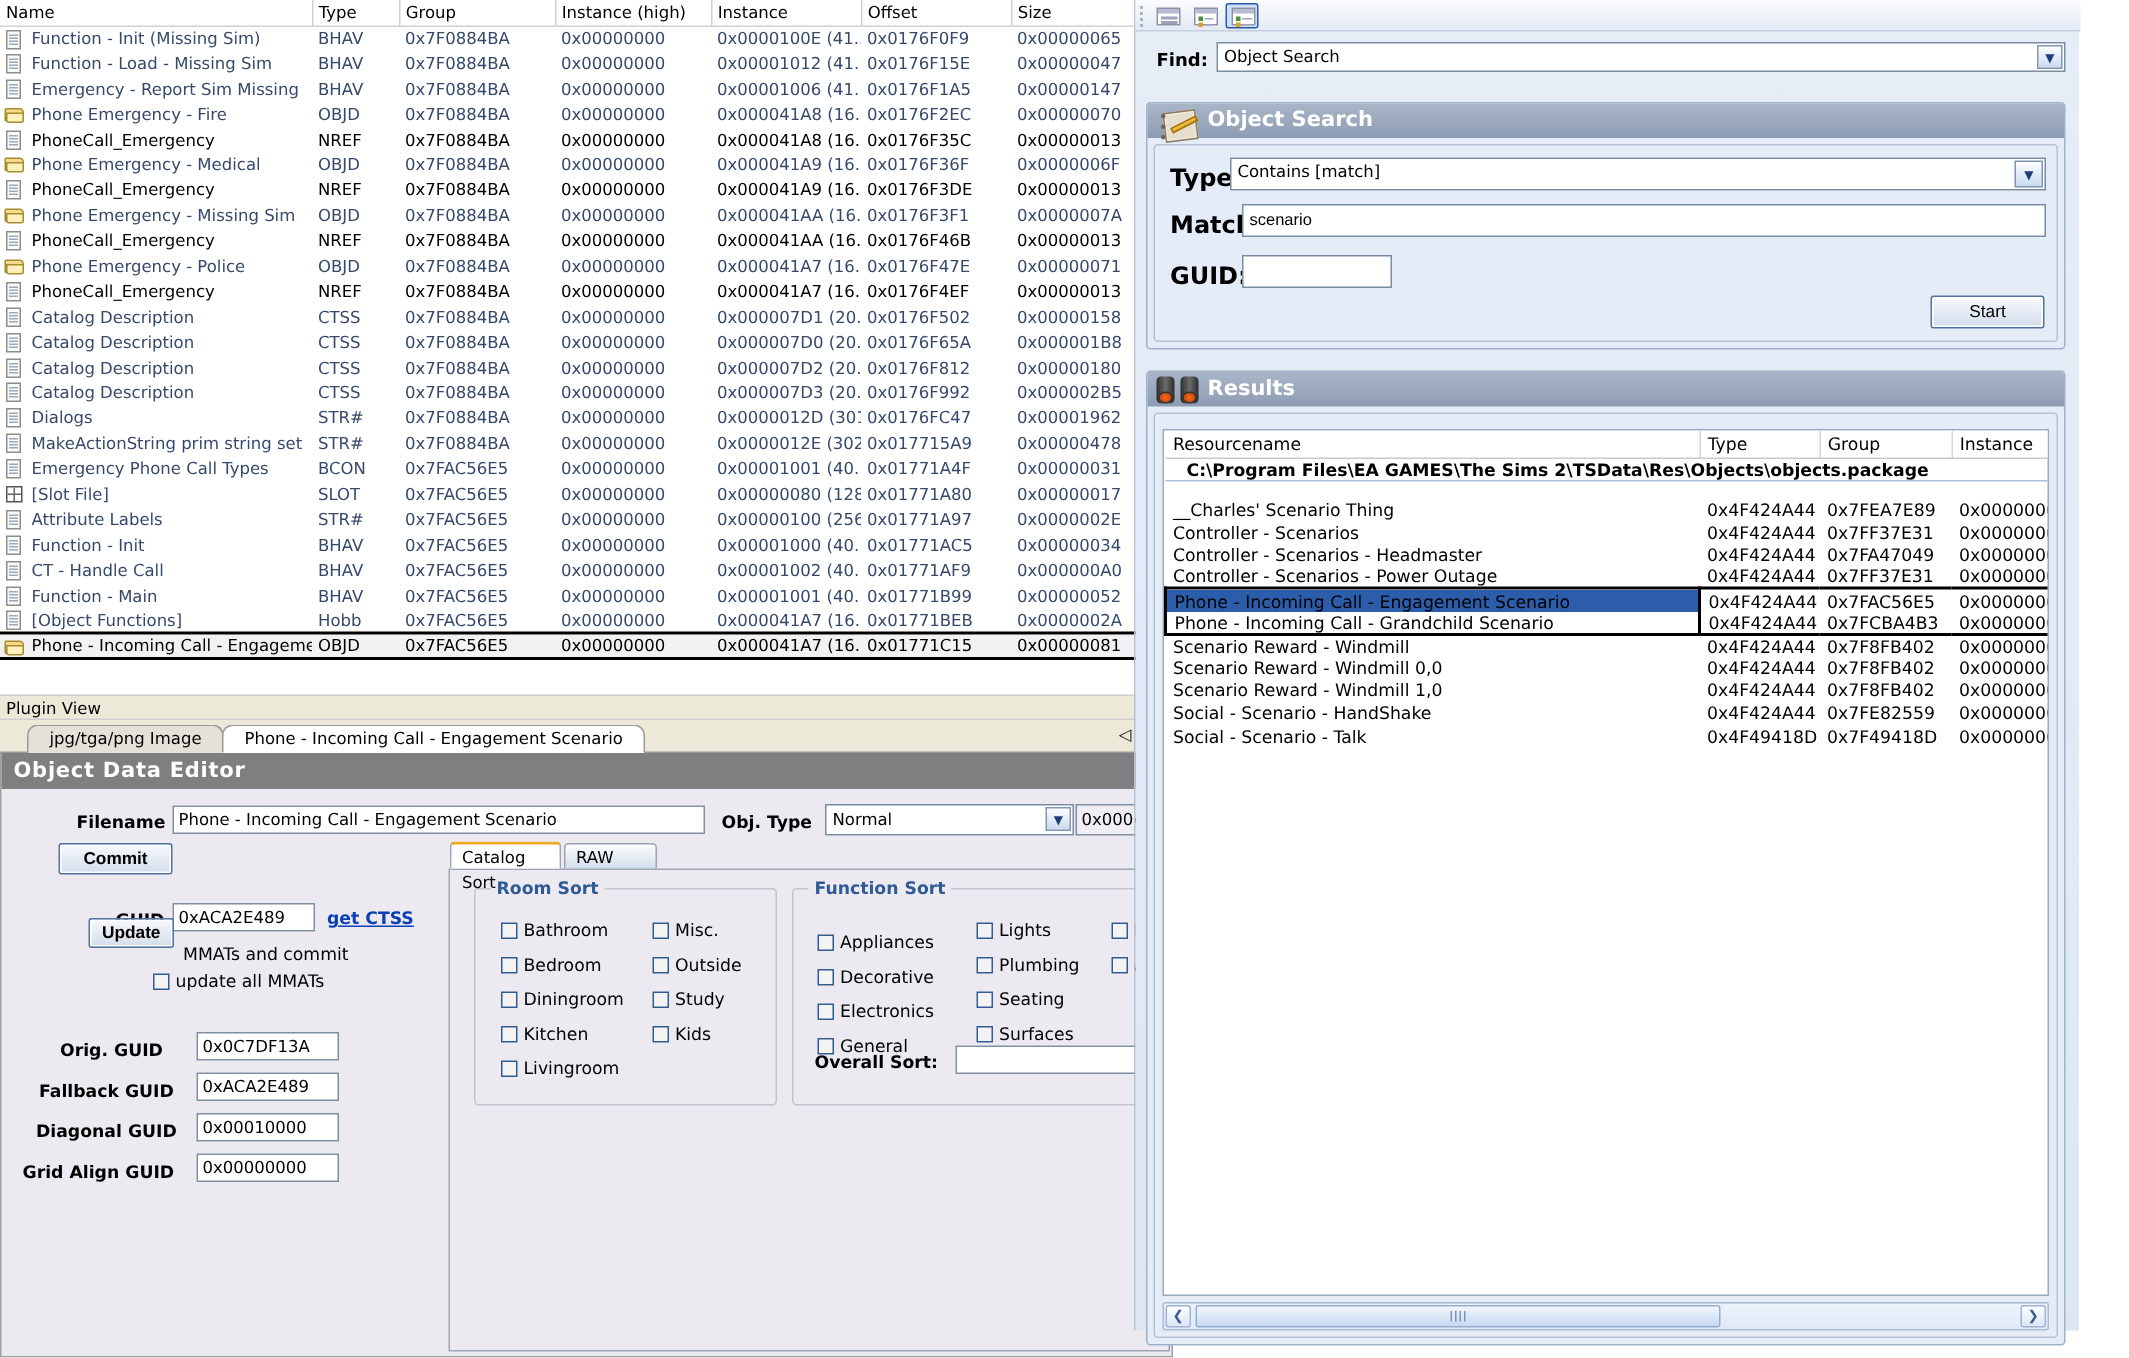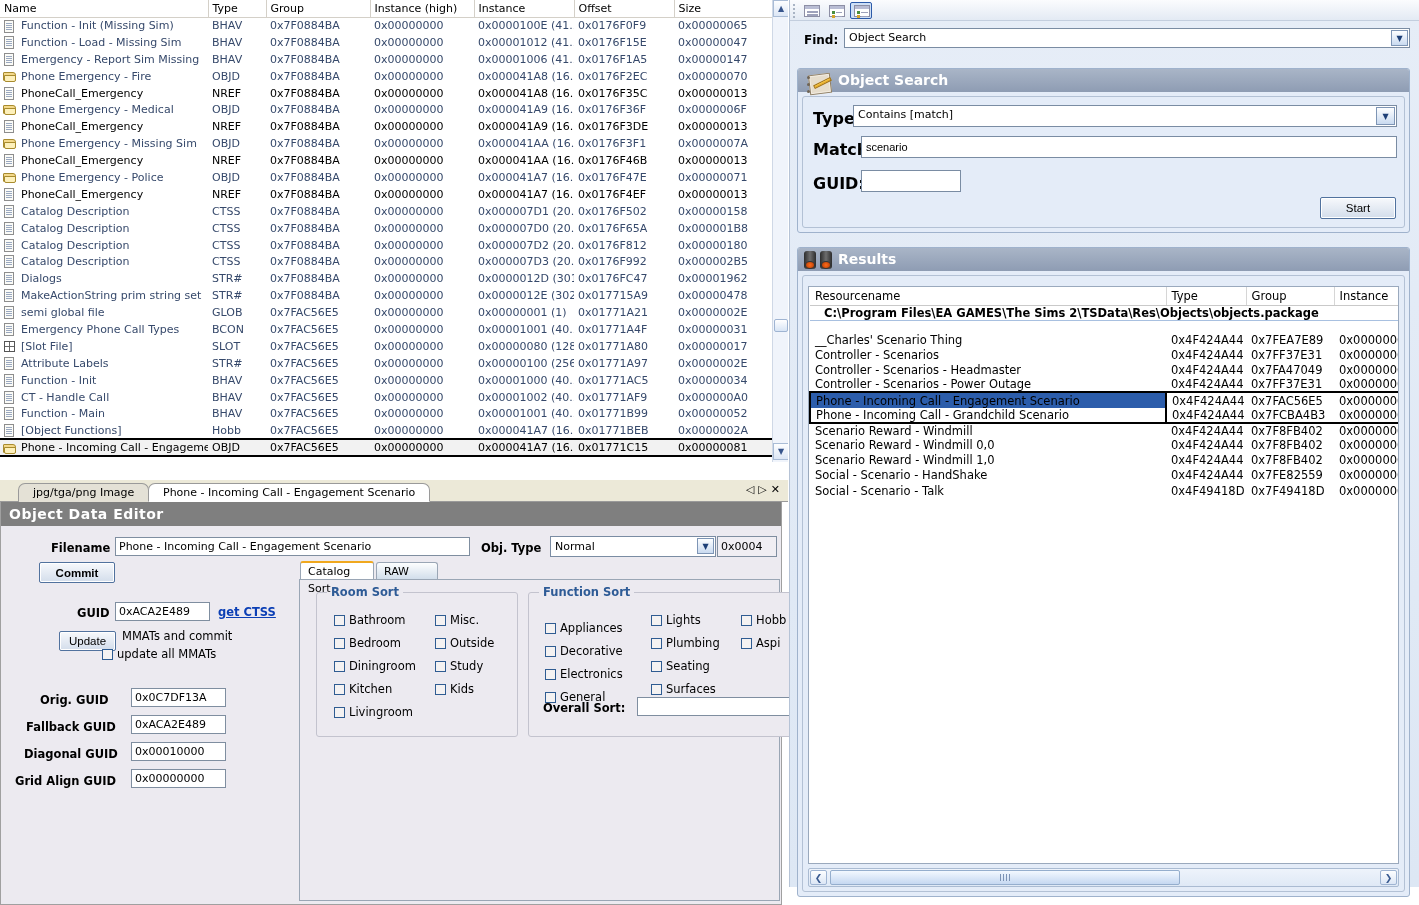--- a/index.html
+++ b/index.html
@@ -152,21 +152,21 @@
   }
   .etab.active { background: #ffffff; border-top: 2px solid #f0a81e; z-index:3; }
   .etab.inactive { background: linear-gradient(#fdfefe,#cfdcea); }
   #etab-body {
     position: absolute; left: 299px; top: 579px; width: 481px; height: 322px;
     background: #eceaf0; border: 1px solid #9aa6b5;
   }
 
   
   #right-pane {
-    position: absolute; left: 789px; top: 0; width: 630px; height: 887px;
+    position: absolute; left: 756px; top: 0; width: 630px; height: 887px;
     background: linear-gradient(#e6edf7,#dde7f4);
     border-left: 1px solid #b6c3d6;
   }
   #rtoolbar {
     position: absolute; left: 0; top: 0; width: 630px; height: 21px;
     background: linear-gradient(#fbfcfe,#e3eaf4);
     border-bottom: 1px solid #c3cede;
   }
   .grip { position:absolute; left:3px; top:4px; width:3px; height:13px; }
   .grip i { display:block; width:2px; height:2px; background:#a9b4c4; margin-bottom:2px; }
@@ -545,35 +545,20 @@
               <td>0x017715A9</td>
               <td>0x00000478</td>
             </tr>
             <tr class="">
               <td class="c-name"><span class="ricon ic-doc">
                   <span class="pg"></span>
                   <span class="ln" style="top:3px"></span>
                   <span class="ln" style="top:5px"></span>
                   <span class="ln" style="top:7px"></span>
                   <span class="ln" style="top:9px"></span>
-                </span>semi global file</td>
-              <td>GLOB</td>
-              <td>0x7FAC56E5</td>
-              <td>0x00000000</td>
-              <td>0x00000001 (1)</td>
-              <td>0x01771A21</td>
-              <td>0x0000002E</td>
-            </tr>
-            <tr class="">
-              <td class="c-name"><span class="ricon ic-doc">
-                  <span class="pg"></span>
-                  <span class="ln" style="top:3px"></span>
-                  <span class="ln" style="top:5px"></span>
-                  <span class="ln" style="top:7px"></span>
-                  <span class="ln" style="top:9px"></span>
                 </span>Emergency Phone Call Types</td>
               <td>BCON</td>
               <td>0x7FAC56E5</td>
               <td>0x00000000</td>
               <td>0x00001001 (40...</td>
               <td>0x01771A4F</td>
               <td>0x00000031</td>
             </tr>
             <tr class="">
               <td class="c-name"><span class="ricon ic-grid">
@@ -678,20 +663,24 @@
           </tbody>
       </table>
 
       <div id="list-vscroll">
         <div class="sb-btn" style="top:0;">▲</div>
         <div class="sb-thumb" style="top:319px;"></div>
         <div class="sb-btn" style="top:443px;">▼</div>
       </div>
     </div>
 
+    <div id="plugin-title">
+      <span>Plugin View</span>
+      <span id="pin-icon">📌</span>
+    </div>
 
     <div id="plugin-tabs">
       <div class="ptab inactive" style="left:18px;">jpg/tga/png Image</div>
       <div class="ptab active" style="left:148px;">Phone - Incoming Call - Engagement Scenario</div>
       <div id="tab-nav">
         <span>◁</span><span>▷</span><span>✕</span>
       </div>
     </div>
 
     <div id="ode">
@@ -706,21 +695,21 @@
         <div class="combo-arrow">▼</div>
       </div>
       <div class="tinput" style="position:absolute; left:716px; top:34px; width:60px; height:21px; line-height:17px; background:#f0eef3;">0x0004</div>
 
       <button class="btn3d" style="position:absolute; left:38px; top:60px; width:76px; height:21px;">Commit</button>
 
       <span class="lbl-b" style="position:absolute; left:76px; top:104px;">GUID</span>
       <input class="tinput" style="position: absolute; left: 114px; top: 100px; width: 95px;" value="0xACA2E489">
       <span class="lnk" style="position:absolute; left:217px; top:103px;">get CTSS</span>
 
-      <button class="btn3d" style="position:absolute; left:58px; top:129px; width:57px; height:20px; font-weight:normal;">Update</button>
+      <button class="btn3d" style="position:absolute; left:58px; top:110px; width:57px; height:20px; font-weight:bold;">Update</button>
       <span style="position:absolute; left:121px; top:127px; font-size:11.5px;">MMATs and commit</span>
 
       <div style="position:absolute; left:101px; top:145px; font-size:11.5px;">
         <span class="cb"></span><span>update all MMATs</span>
       </div>
 
       <span class="lbl-b" style="position:absolute; left:39px; top:191px;">Orig. GUID</span>
       <input class="tinput" style="position: absolute; left: 130px; top: 186px; width: 95px;" value="0x0C7DF13A">
 
       <span class="lbl-b" style="position:absolute; left:25px; top:218px;">Fallback GUID</span>

